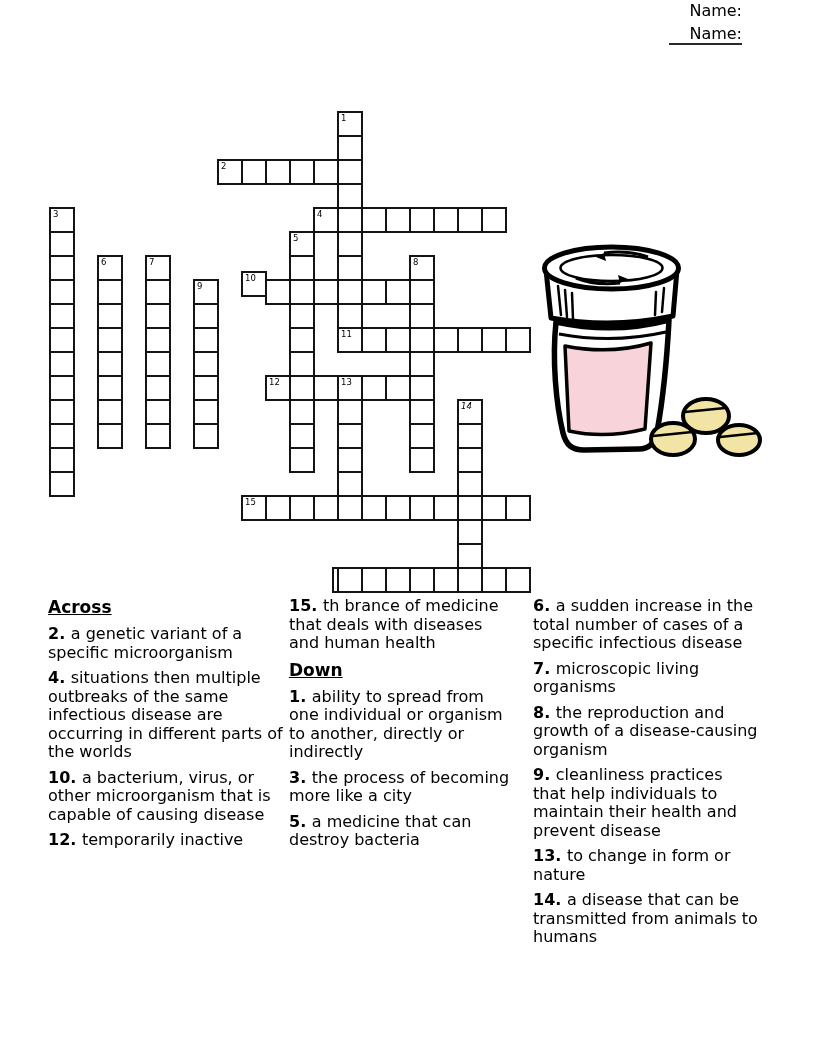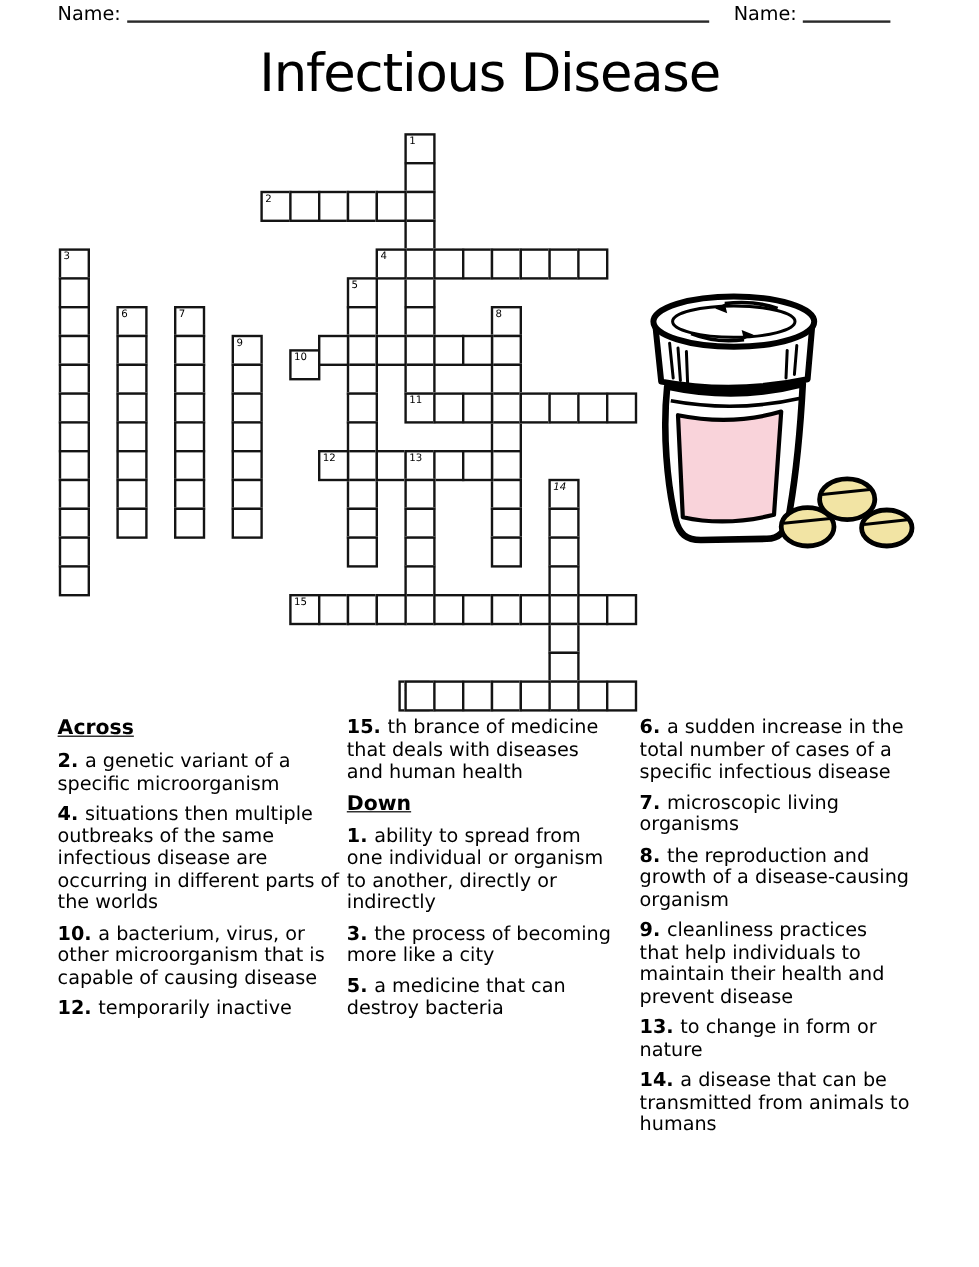--- a/index.html
+++ b/index.html
@@ -9,21 +9,21 @@
   }
   *{box-sizing:border-box;}
   html,body{margin:0;padding:0;background:#ffffff;}
   .page{
     position:relative;width:816px;height:1056px;background:#fff;overflow:hidden;
     font-family:"DejaVu Sans",sans-serif;color:#000;
   }
   
   .hdr{
     position:absolute;left:48px;top:1px;width:694px;height:20px;
-    display:flex;align-items:flex-end;font-size:16px;line-height:19px;
+    display:flex;align-items:flex-end;font-size:16px;line-height:19px;flex-direction:column;
   }
   .hdr .lbl{white-space:nowrap;}
   .rule{border-bottom:2px solid #2a2a2a;height:0;margin-bottom:2px;}
   .rule.name{flex:1;margin-left:5px;}
   .rule.date{width:73px;margin-left:5px;}
   .hdr .date-lbl{margin-left:20px;}
   
   .title{
     position:absolute;left:0;top:36px;width:816px;text-align:center;
     font-size:44px;letter-spacing:-1px;font-weight:500;
@@ -56,21 +56,20 @@
 
 <div class="page">
 
   <div class="hdr">
     <span class="lbl">Name:</span>
     <span class="rule name"></span>
     <span class="lbl date-lbl">Name:</span>
     <span class="rule date"></span>
   </div>
 
-  <div class="title">Infectious Disease</div>
 
   <div class="grid" style="left: 49px; top: 111px;">
       <div class="cell" style="left: 288px; top: 0px;">
         <span class="cellnum">1</span>
       </div>
       <div class="cell" style="left: 288px; top: 24px;"></div>
       <div class="cell" style="left: 288px; top: 48px;"></div>
       <div class="cell" style="left: 288px; top: 72px;"></div>
       <div class="cell" style="left: 288px; top: 96px;"></div>
       <div class="cell" style="left: 288px; top: 120px;"></div>
@@ -155,21 +154,21 @@
       <div class="cell" style="left: 360px; top: 336px;"></div>
       <div class="cell" style="left: 144px; top: 168px;">
         <span class="cellnum">9</span>
       </div>
       <div class="cell" style="left: 144px; top: 192px;"></div>
       <div class="cell" style="left: 144px; top: 216px;"></div>
       <div class="cell" style="left: 144px; top: 240px;"></div>
       <div class="cell" style="left: 144px; top: 264px;"></div>
       <div class="cell" style="left: 144px; top: 288px;"></div>
       <div class="cell" style="left: 144px; top: 312px;"></div>
-      <div class="cell" style="left: 192px; top: 180px;">
+      <div class="cell" style="left: 192px; top: 160px;">
         <span class="cellnum">10</span>
       </div>
       <div class="cell" style="left: 216px; top: 168px;"></div>
       <div class="cell" style="left: 264px; top: 168px;"></div>
       <div class="cell" style="left: 312px; top: 168px;"></div>
       <div class="cell" style="left: 336px; top: 168px;"></div>
       <div class="cell" style="left: 312px; top: 216px;"></div>
       <div class="cell" style="left: 336px; top: 216px;"></div>
       <div class="cell" style="left: 384px; top: 216px;"></div>
       <div class="cell" style="left: 408px; top: 216px;"></div>

